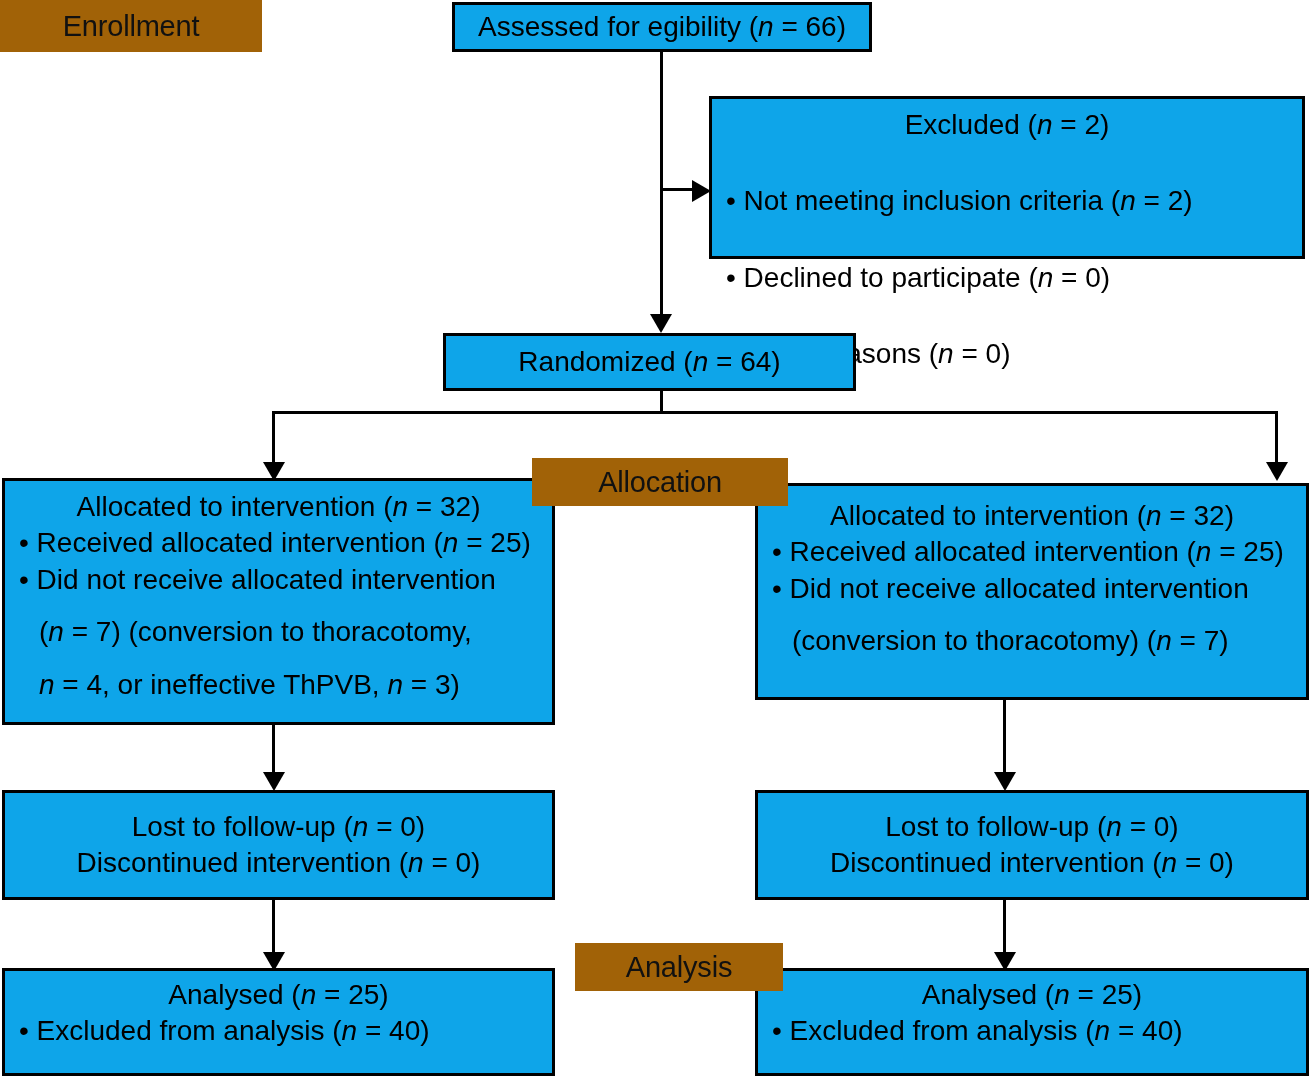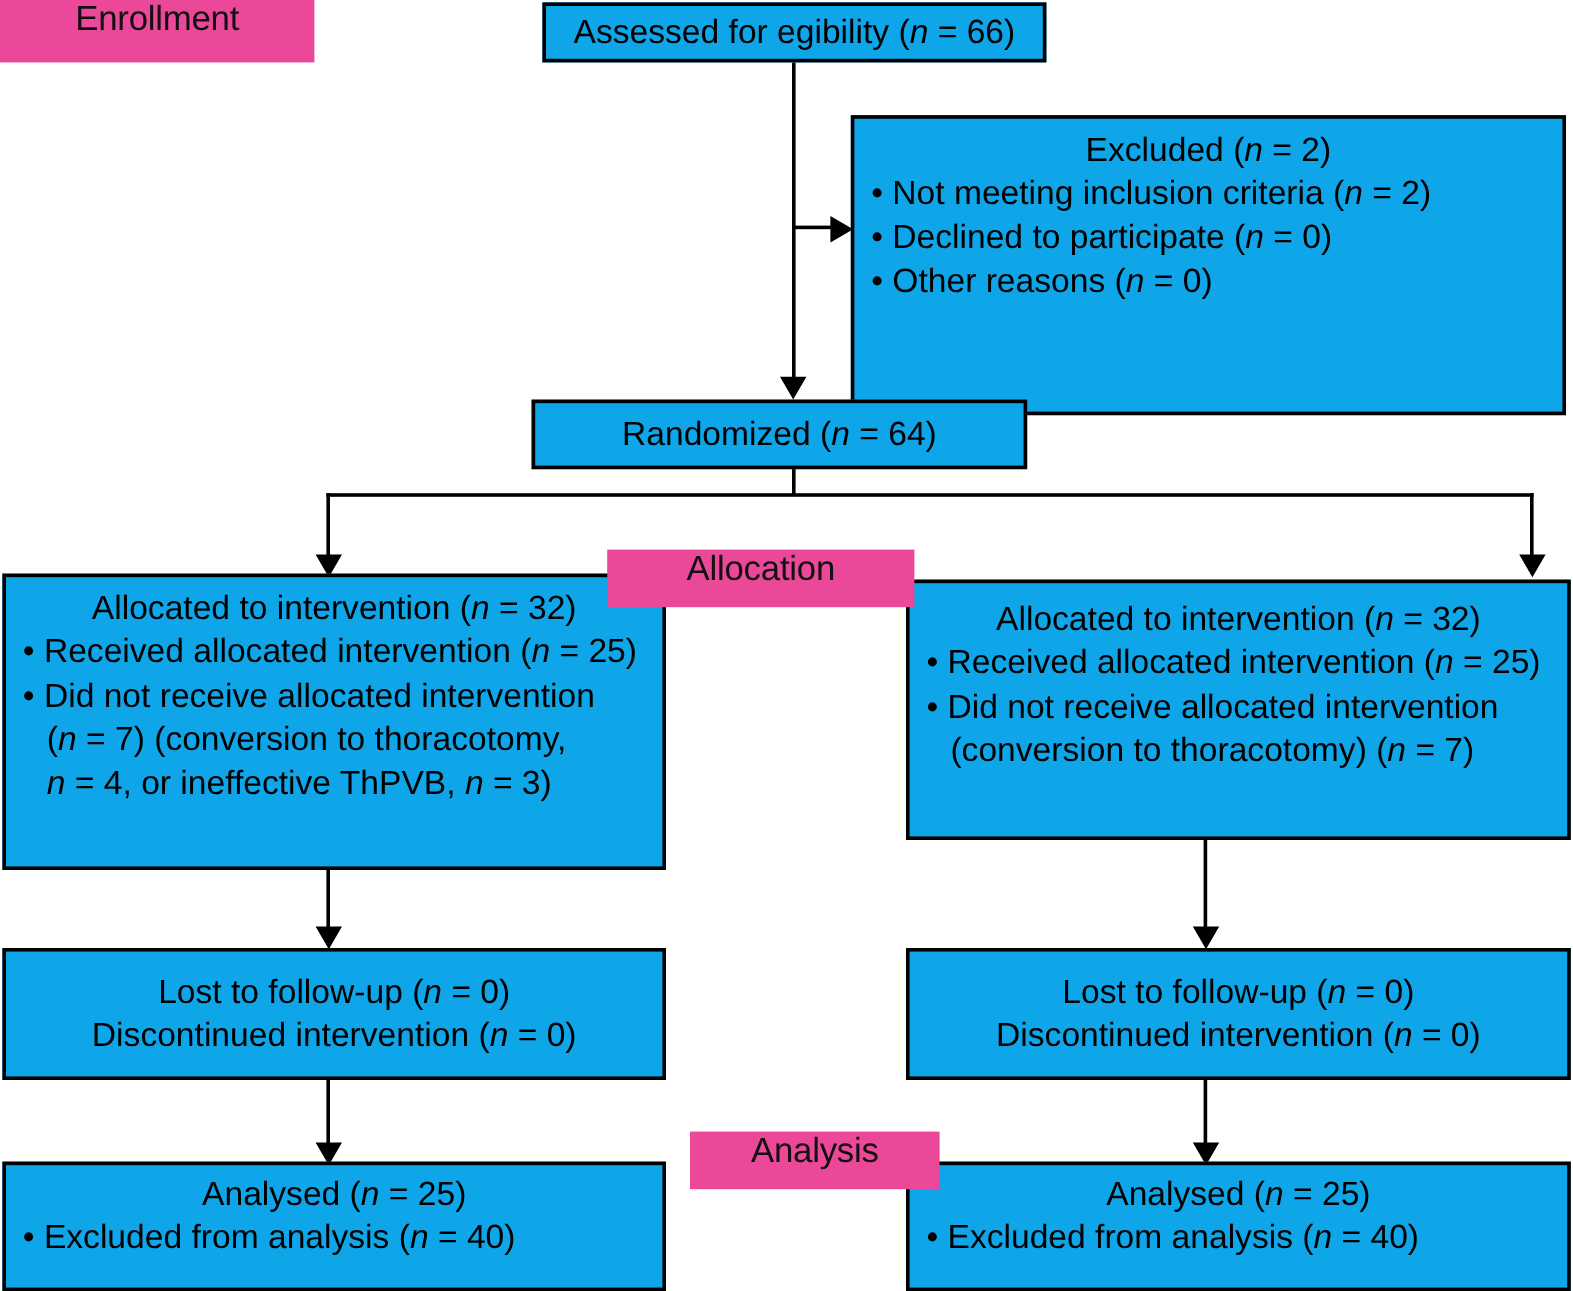--- a/index.html
+++ b/index.html
@@ -13,23 +13,23 @@
   #diagram {
     position: relative;
     width: 1311px;
     height: 1076px;
     background: #ffffff;
     overflow: hidden;
   }
   
   .stage-band {
     position: absolute;
-    background: #ec4899;
+    background: #a16207;
     display: flex;
-    align-items: flex-start;
+    align-items: center;
     justify-content: center;
     z-index: 5;
   }
   .stage-band .stage-text {
     font-size: 29px;
     color: #111111;
     letter-spacing: -0.2px;
     white-space: nowrap;
   }
   
@@ -53,20 +53,21 @@
     text-align: center;
     padding: 0 6px;
   }
   .bullet-line {
     text-align: left;
     padding-left: 14px;
     text-indent: 0;
   }
   .hang-cont {
     padding-left: 34px;
+    margin-top: 16px;
   }
   em.nit {
     font-style: italic;
   }
   
   .vline {
     position: absolute;
     background: #000000;
     width: 3px;
     z-index: 2;
@@ -98,21 +99,21 @@
 </style>
 </head>
 <body>
 
 <div id="diagram">
 
   <div class="stage-band" style="left:0px; top:0px; width:262px; height:52px;">
     <span class="stage-text">Enrollment</span>
   </div>
 
-  <div class="stage-band" style="left:506px; top:458px; width:256px; height:48px;">
+  <div class="stage-band" style="left:532px; top:458px; width:256px; height:48px;">
     <span class="stage-text">Allocation</span>
   </div>
 
 
   <div class="stage-band" style="left:527px; top:943px; width:208px; height:48px;margin-left:48px;">
     <span class="stage-text">Analysis</span>
   </div>
 
   <div class="vline" style="left:660px; top:52px; height:268px;"></div>
   <div class="arrow-down" style="left:650px; top:314px;"></div>
@@ -136,21 +137,21 @@
   <div class="vline" style="left:272px; top:900px; height:60px;"></div>
   <div class="arrow-down" style="left:263px; top:952px;"></div>
 
   <div class="vline" style="left:1003px; top:900px; height:60px;"></div>
   <div class="arrow-down" style="left:994px; top:952px;"></div>
 
   <div class="box" style="left:452px; top:2px; width:420px; height:50px;">
     <div class="line center-line">Assessed for egibility (<em class="nit">n</em> = 66)</div>
   </div>
 
-  <div class="box" style="left:709px; top:96px; width:596px; height:250px; justify-content:flex-start; padding-top:8px;">
+  <div class="box" style="left:709px; top:96px; width:596px; height:163px; justify-content:flex-start; padding-top:8px;gap:40px;">
     <div class="line center-line">Excluded (<em class="nit">n</em> = 2)</div>
     <div class="line bullet-line">• Not meeting inclusion criteria (<em class="nit">n</em> = 2)</div>
     <div class="line bullet-line">• Declined to participate (<em class="nit">n</em> = 0)</div>
     <div class="line bullet-line">• Other reasons (<em class="nit">n</em> = 0)</div>
   </div>
 
   <div class="box" style="left:443px; top:333px; width:413px; height:58px;">
     <div class="line center-line">Randomized (<em class="nit">n</em> = 64)</div>
   </div>
 

